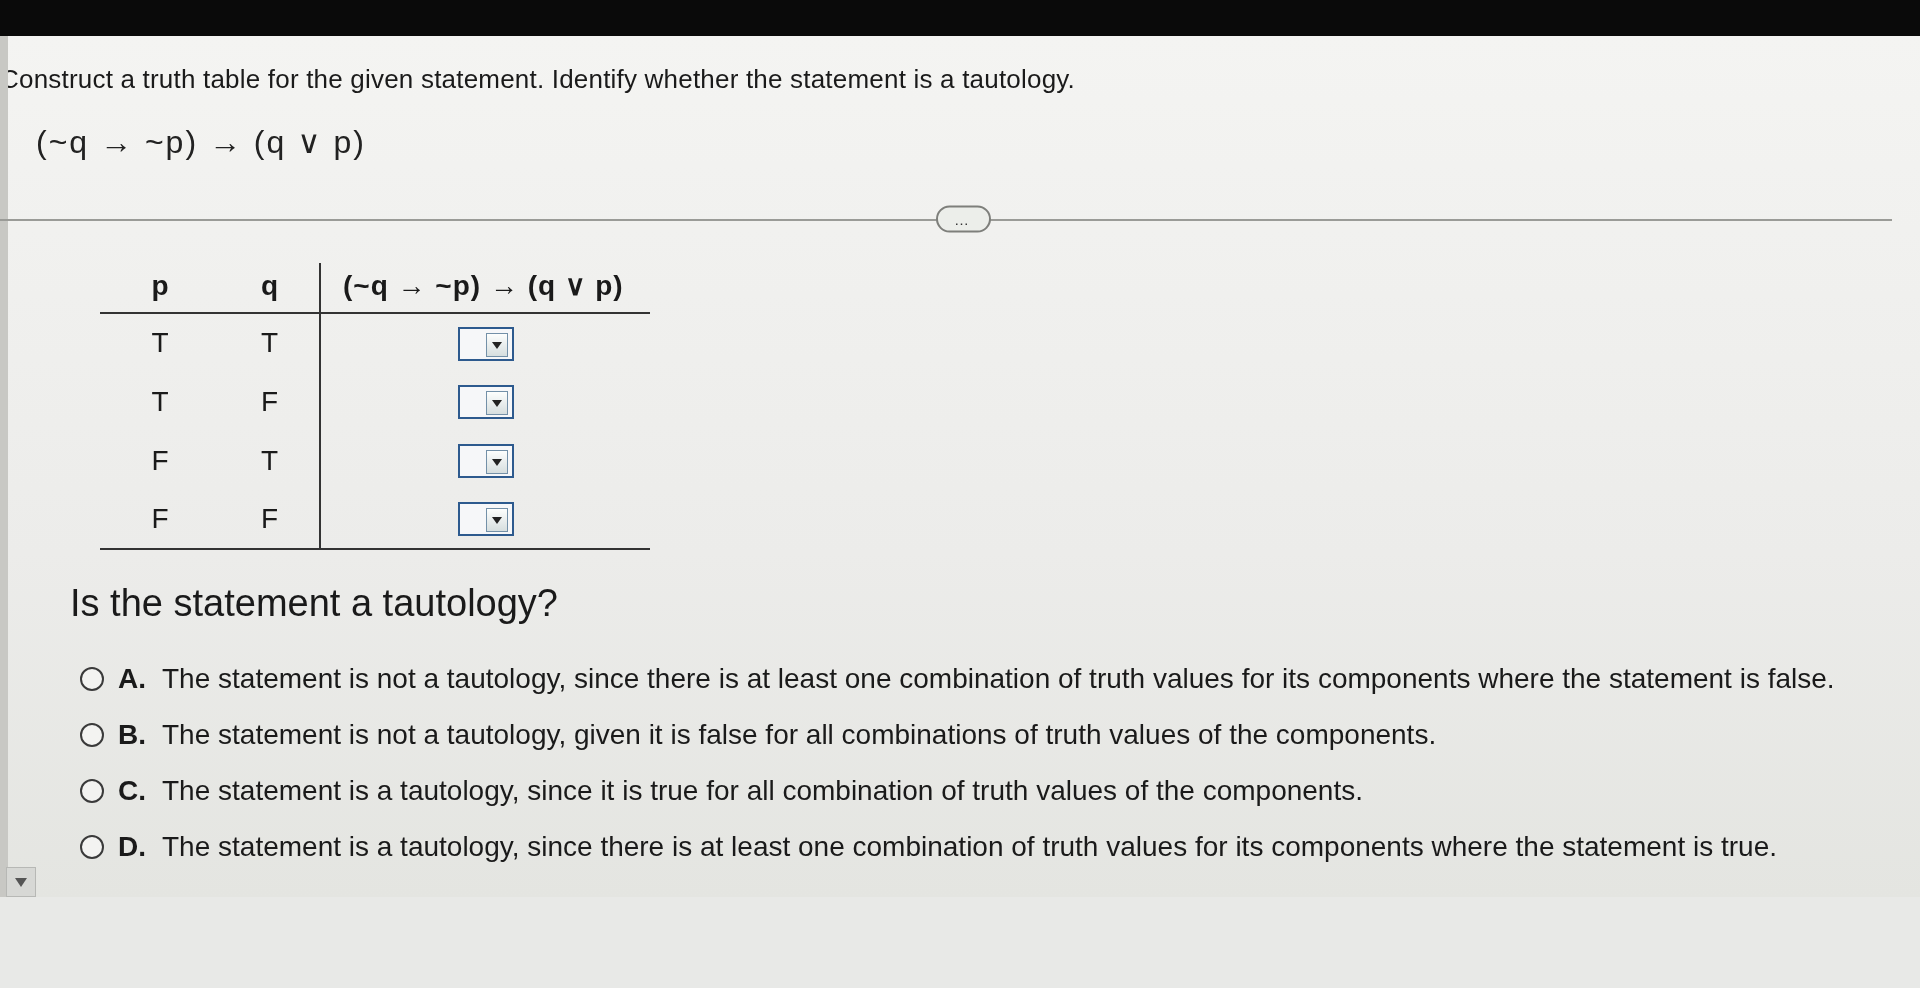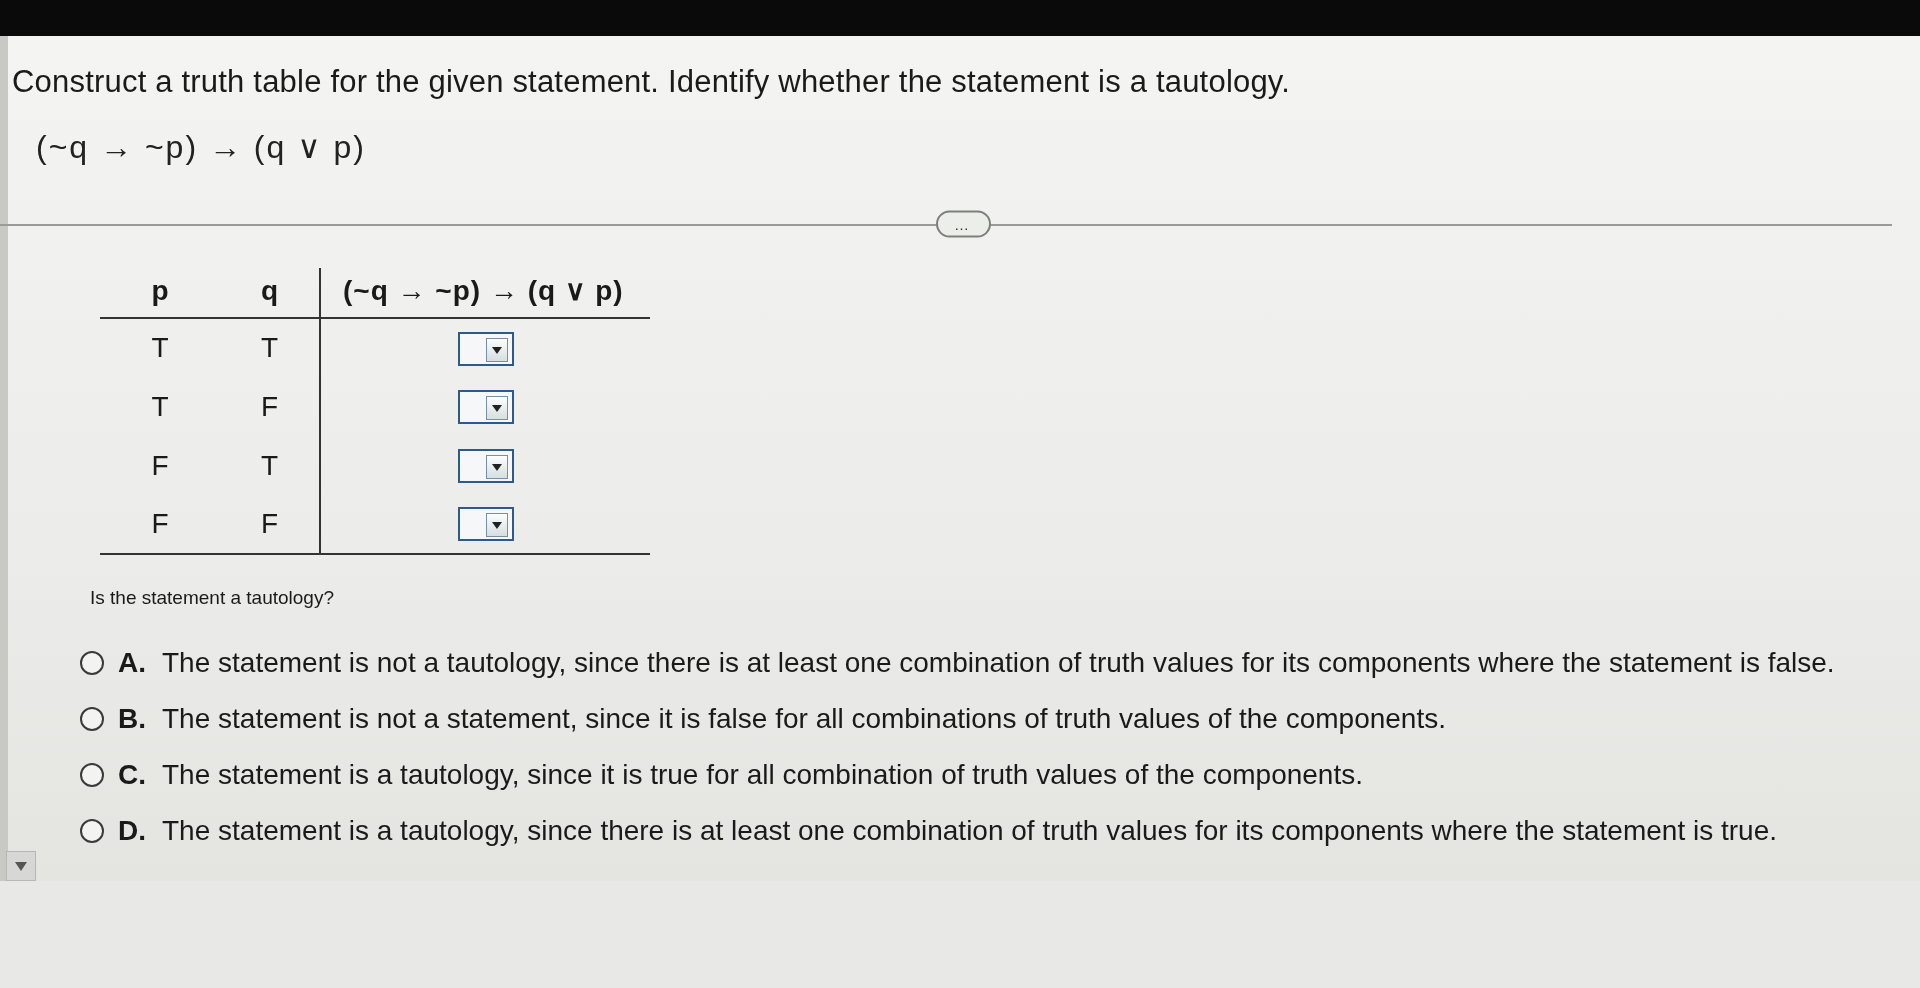--- a/index.html
+++ b/index.html
@@ -1,38 +1,38 @@
 <!DOCTYPE html>
 <html><head>
 <meta charset="utf-8">
 <style>
   * { box-sizing: border-box; margin: 0; padding: 0; }
   html, body { width: 1920px; height: 988px; font-family: Arial, Helvetica, sans-serif; background: #e8e9e7; color: #1a1a1a; overflow: hidden; }
   .topbar { height: 36px; background: #0a0a0a; width: 100%; }
   .page { background: linear-gradient(180deg, #f4f4f2 0%, #ececea 60%, #e4e5e1 100%); padding: 28px 28px 10px 0; position: relative; }
   .leftedge { position: absolute; left: 0; top: 0; bottom: 0; width: 8px; background: #c8c8c4; }
-  .instruction { font-size: 31px; padding-left: 12px; margin-bottom: 28px; letter-spacing: .2px; }
+  .instruction { font-size: 26px; padding-left: 0; margin-bottom: 28px; letter-spacing: .2px; }
   .formula { font-size: 32px; padding-left: 36px; letter-spacing: 2px; color: #222; margin-bottom: 44px; }
   .divider-row { position: relative; height: 28px; margin-bottom: 30px; }
   .divider-line { position: absolute; left: 0; right: 0; top: 50%; height: 2px; background: #9a9b97; }
   .divider-bubble { position: absolute; left: 936px; top: 50%; transform: translateY(-50%); background: #eceeea; border: 2px solid #7e7f7b; border-radius: 16px; padding: 3px 16px; font-size: 15px; letter-spacing: 4px; color: #333; }
   .tablewrap { padding-left: 100px; margin-bottom: 32px; }
   table.truth { border-collapse: collapse; font-size: 28px; }
   table.truth th { font-weight: 700; padding: 6px 4px 10px 4px; text-align: center; }
   table.truth th.p { width: 120px; }
   table.truth th.q { width: 100px; border-right: 2px solid #333; }
   table.truth th.expr { width: 330px; padding-left: 22px; text-align: left; letter-spacing: 1px; font-weight: 700; }
   table.truth td { text-align: center; padding: 12px 4px; font-size: 28px; }
   table.truth td.qcol { border-right: 2px solid #333; }
   table.truth thead tr { border-bottom: 2px solid #333; }
   table.truth tbody tr:last-child td { border-bottom: 2px solid #333; }
   .dd { display: inline-block; width: 56px; height: 34px; border: 2px solid #2d5a8e; background: #f6f7f9; position: relative; vertical-align: middle; cursor: pointer; }
   .dd .caret { position: absolute; right: 4px; top: 4px; width: 22px; height: 24px; background: linear-gradient(#fdfefd,#d6dedf); border: 1px solid #7390a8; display: flex; align-items: center; justify-content: center; }
   .dd .caret svg { display: block; }
-  .question2 { padding-left: 90px; font-size: 19px; margin-bottom: 38px; }
+  .question2 { padding-left: 70px; font-size: 38px; margin-bottom: 38px; }
   .options { padding-left: 80px; }
   .optrow { display: flex; align-items: center; gap: 14px; margin-bottom: 24px; font-size: 28px; }
   .radio { width: 24px; height: 24px; border: 2px solid #3a3a3a; border-radius: 50%; flex: 0 0 24px; background: #f3f3f1; cursor: pointer; }
   .optlabel { font-weight: 700; width: 30px; flex: 0 0 30px; }
   .opttext { }
   .scrollhint { position: absolute; left: 6px; bottom: 0; width: 30px; height: 30px; background: #d7d8d5; display: flex; align-items: center; justify-content: center; border: 1px solid #b7b8b5; }
 </style>
 </head>
 <body>
 
@@ -119,21 +119,21 @@
 
   <div class="options">
     <div class="optrow">
       <span class="radio"></span>
       <span class="optlabel">A.</span>
       <span class="opttext">The statement is not a tautology, since there is at least one combination of truth values for its components where the statement is false.</span>
     </div>
     <div class="optrow">
       <span class="radio"></span>
       <span class="optlabel">B.</span>
-      <span class="opttext">The statement is not a statement, since it is false for all combinations of truth values of the components.</span>
+      <span class="opttext">The statement is not a tautology, given it is false for all combinations of truth values of the components.</span>
     </div>
     <div class="optrow">
       <span class="radio"></span>
       <span class="optlabel">C.</span>
       <span class="opttext">The statement is a tautology, since it is true for all combination of truth values of the components.</span>
     </div>
     <div class="optrow">
       <span class="radio"></span>
       <span class="optlabel">D.</span>
       <span class="opttext">The statement is a tautology, since there is at least one combination of truth values for its components where the statement is true.</span>

